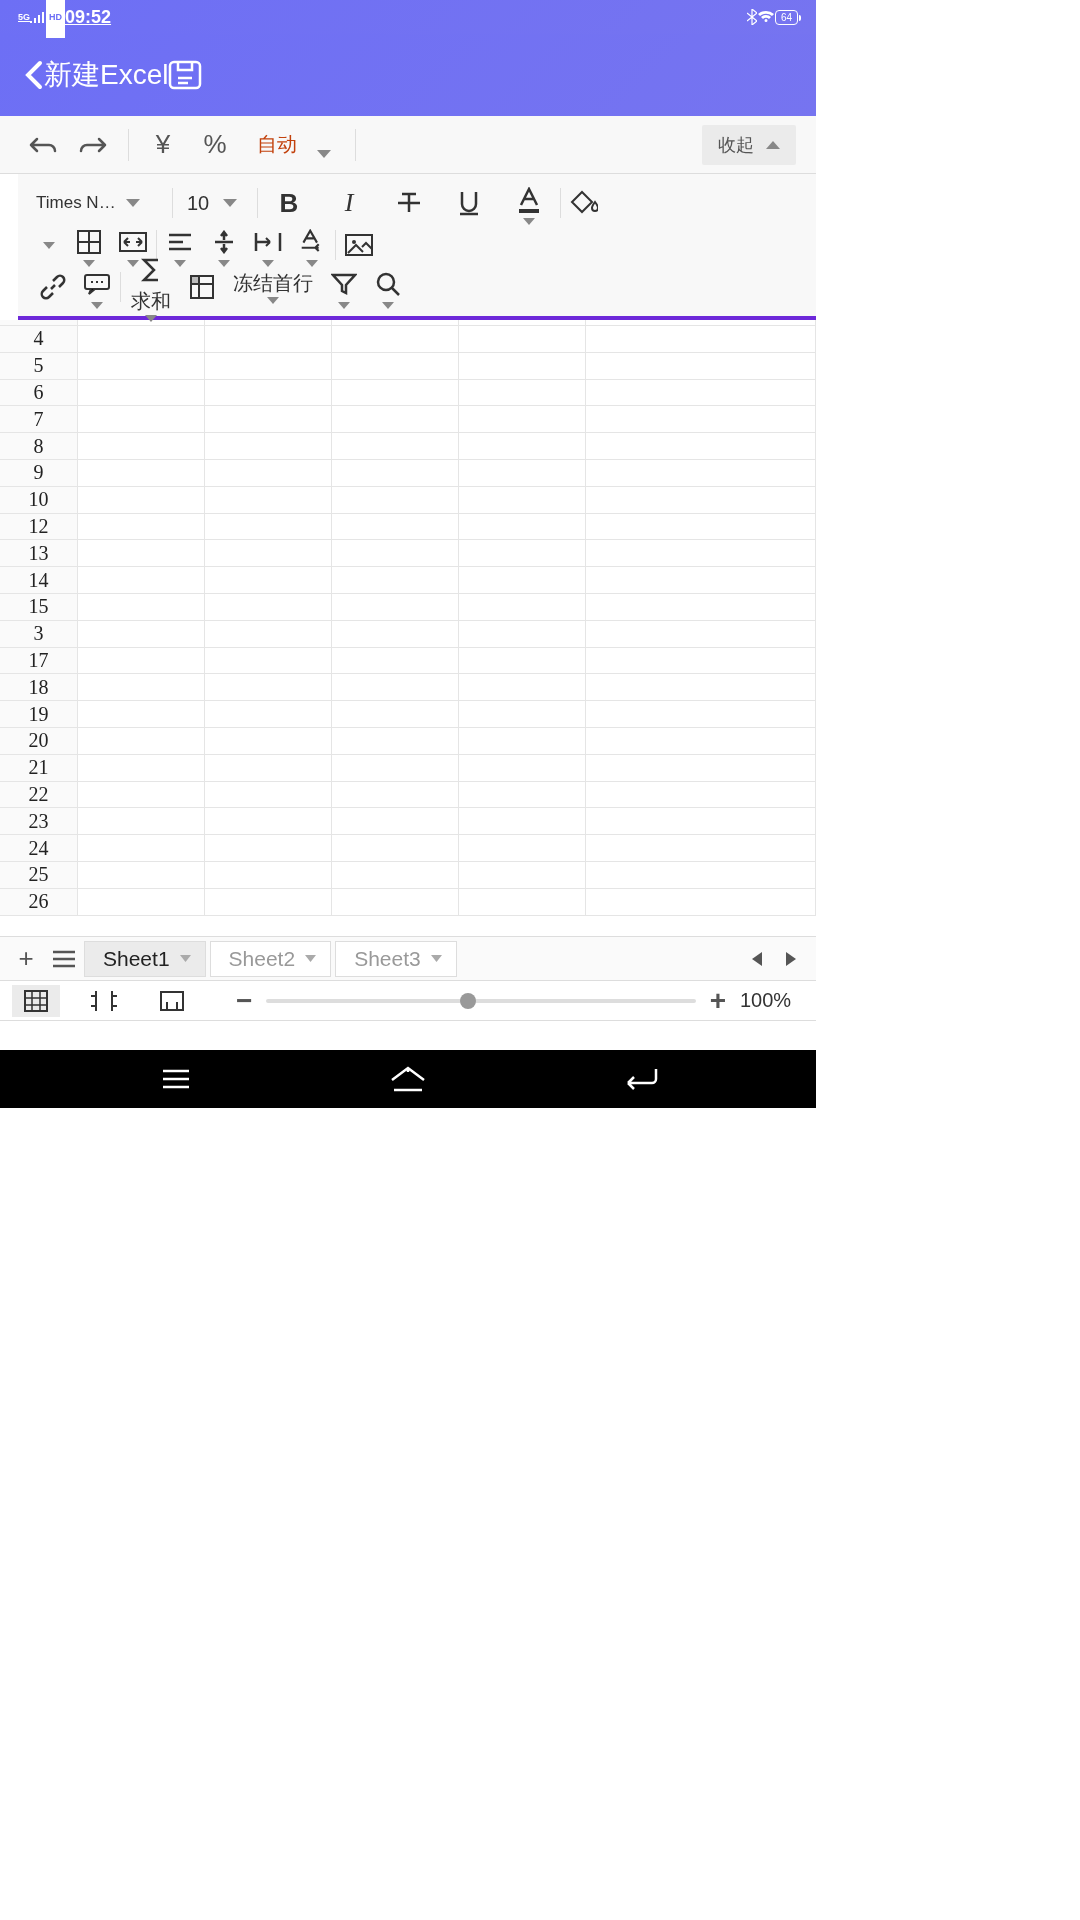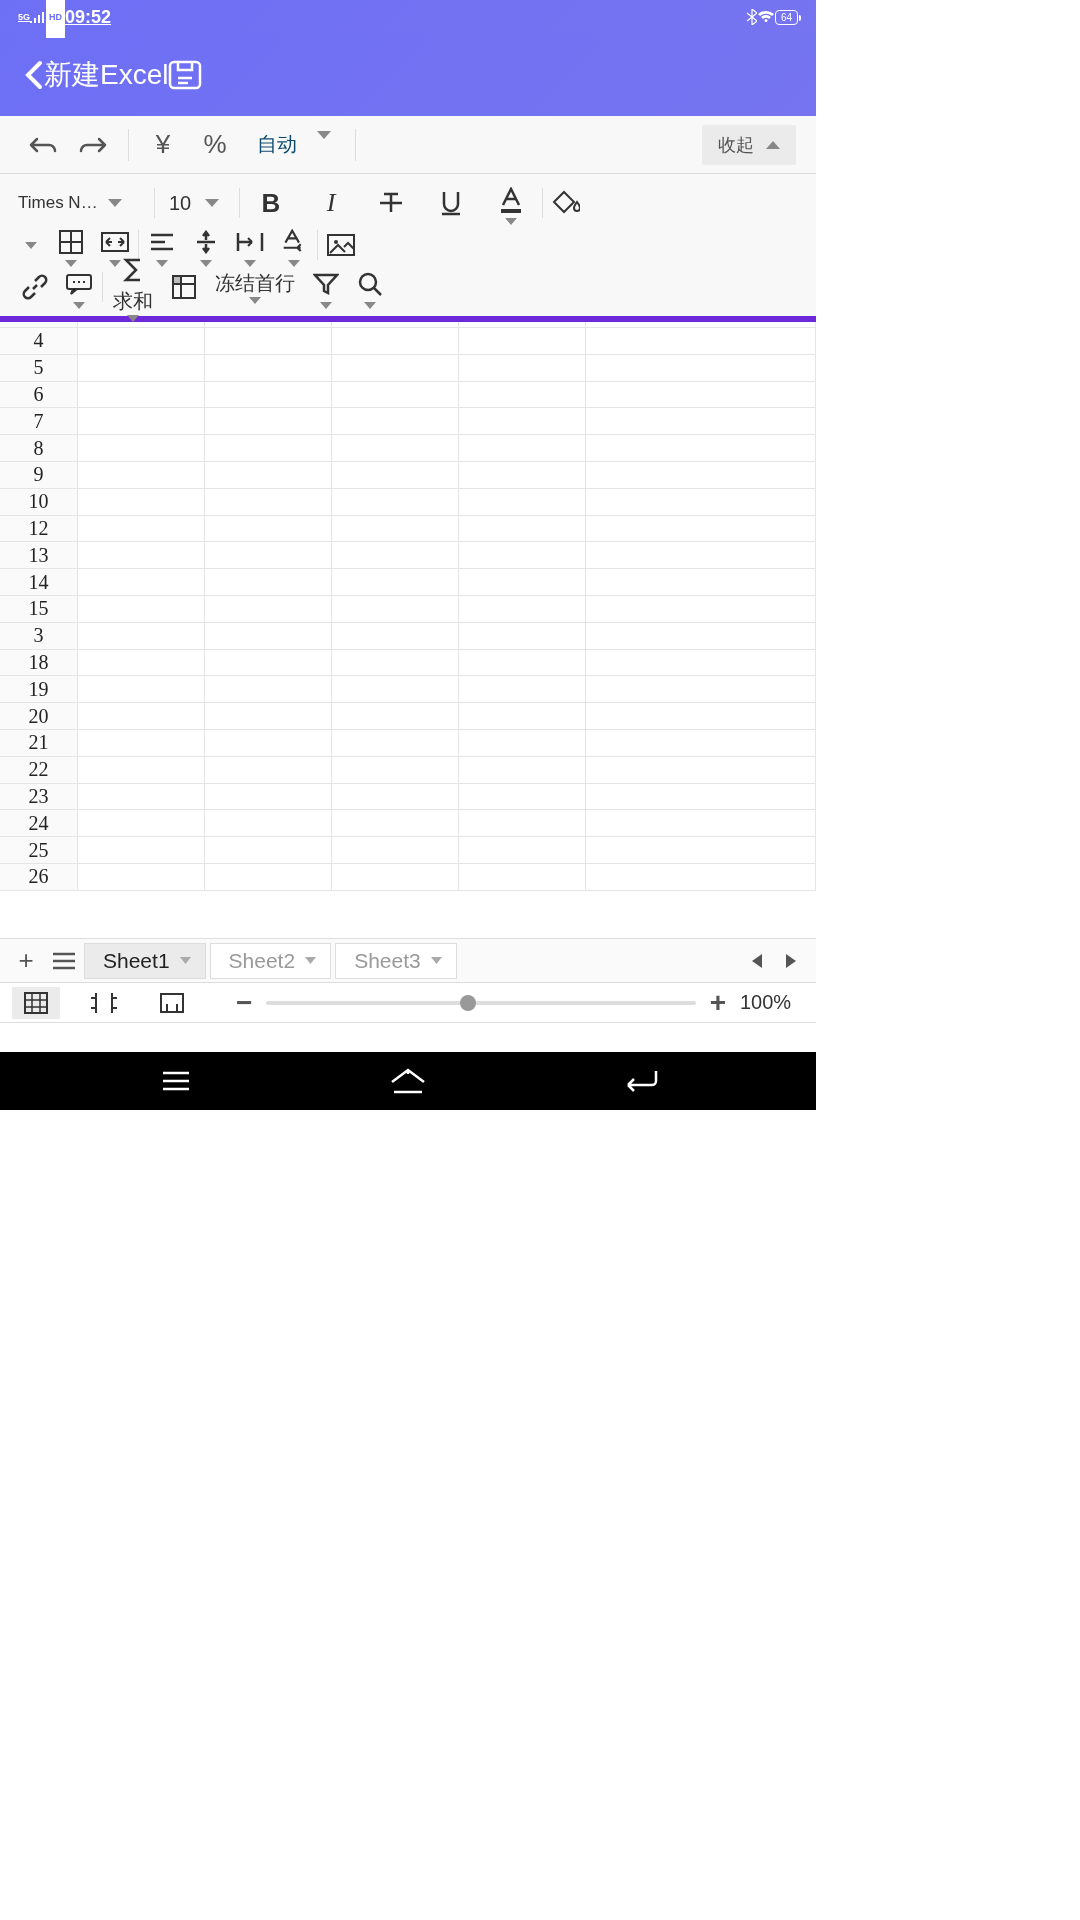--- a/index.html
+++ b/index.html
@@ -15,24 +15,24 @@
     .battery-box::after { content: ''; position: absolute; right: -4px; top: 4px; width: 2px; height: 6px; background: white; border-radius: 0 2px 2px 0; }
     
     .header { height: 82px; background: linear-gradient(135deg, #6d6ff5, #7674f0); display: flex; align-items: center; justify-content: flex-start; padding: 0 24px; }
     .back-btn { color: white; font-size: 32px; cursor: pointer; }
     .title { color: white; font-size: 28px; font-weight: 500; }
     .save-btn { width: 34px; height: 30px; }
     
     .toolbar1 { height: 58px; background: #f8f8f8; display: flex; align-items: center; padding: 0 20px; gap: 8px; border-bottom: 1px solid #ddd; }
     .tb-btn { width: 44px; height: 40px; display: flex; align-items: center; justify-content: center; color: #555; cursor: pointer; }
     .tb-sep { width: 1px; height: 32px; background: #ddd; margin: 0 4px; }
-    .auto-format { display: flex; align-items: flex-start; gap: 20px; font-size: 20px; color: #0c4a6e; padding: 0 12px; }
+    .auto-format { display: flex; align-items: flex-end; gap: 20px; font-size: 20px; color: #c2410c; padding: 0 12px; }
     .collapse-btn { margin-left: auto; background: #ebebeb; padding: 8px 16px; display: flex; align-items: center; gap: 12px; font-size: 18px; color: #555; border-radius: 2px; }
     
-    .toolbar2 { background: #f8f8f8; padding: 8px 0; border-bottom: 6px solid #6d28d9; }
+    .toolbar2 { background: #f8f8f8; padding: 8px 0; border-bottom: 4px solid #6d28d9; margin-left: 18px; }
     .tb-row { height: 42px; display: flex; align-items: center; padding: 0 14px; gap: 2px; }
     .font-select { display: flex; align-items: center; gap: 10px; font-size: 17px; color: #333; padding: 0 4px; width: 138px; }
     .size-select { display: flex; align-items: center; gap: 14px; font-size: 20px; color: #333; padding: 0 12px; width: 80px; }
     .fmt-btn { width: 58px; height: 36px; display: flex; align-items: center; justify-content: center; color: #333; font-size: 24px; cursor: pointer; }
     .fmt-btn.bold { font-weight: 900; font-size: 26px; }
     .fmt-btn.italic { font-style: italic; font-family: serif; font-size: 26px; }
     .drop-arrow { width: 34px; display: flex; align-items: center; justify-content: center; color: #888; }
     .tb-sep2 { width: 1px; height: 30px; background: #ddd; }
     .icon-btn { width: 42px; height: 36px; display: flex; align-items: center; justify-content: center; color: #333; cursor: pointer; }
     .icon-drop { display: flex; align-items: center; flex-direction: column; }
@@ -456,20 +456,28 @@
     </div>
     <div class="grid-row">
       <div class="row-header">3</div>
       <div class="cell"></div>
       <div class="cell"></div>
       <div class="cell"></div>
       <div class="cell"></div>
       <div class="cell"></div>
     </div>
     <div class="grid-row">
+      <div class="row-header">17</div>
+      <div class="cell"></div>
+      <div class="cell"></div>
+      <div class="cell"></div>
+      <div class="cell"></div>
+      <div class="cell"></div>
+    </div>
+    <div class="grid-row">
       <div class="row-header">18</div>
       <div class="cell"></div>
       <div class="cell"></div>
       <div class="cell"></div>
       <div class="cell"></div>
       <div class="cell"></div>
     </div>
     <div class="grid-row">
       <div class="row-header">19</div>
       <div class="cell"></div>

